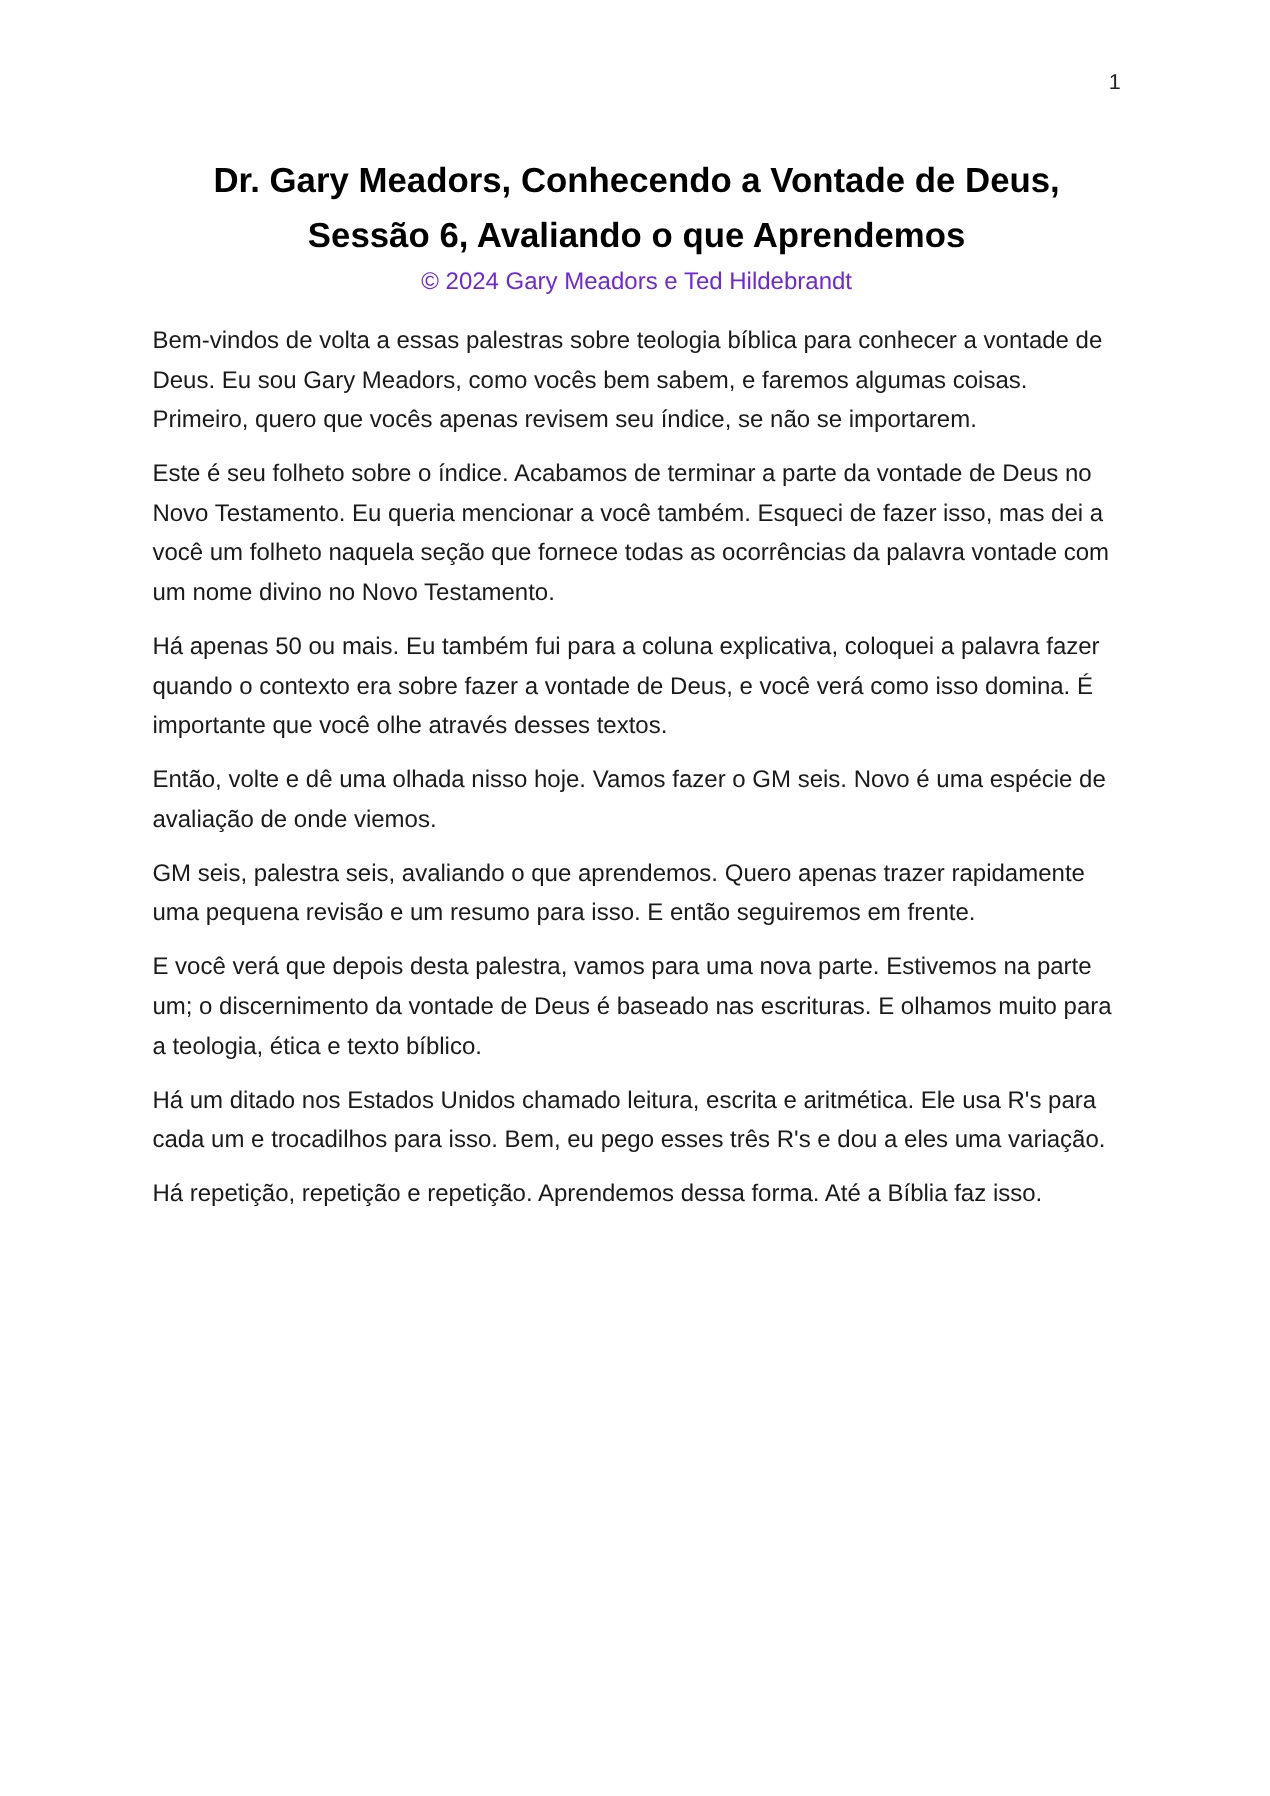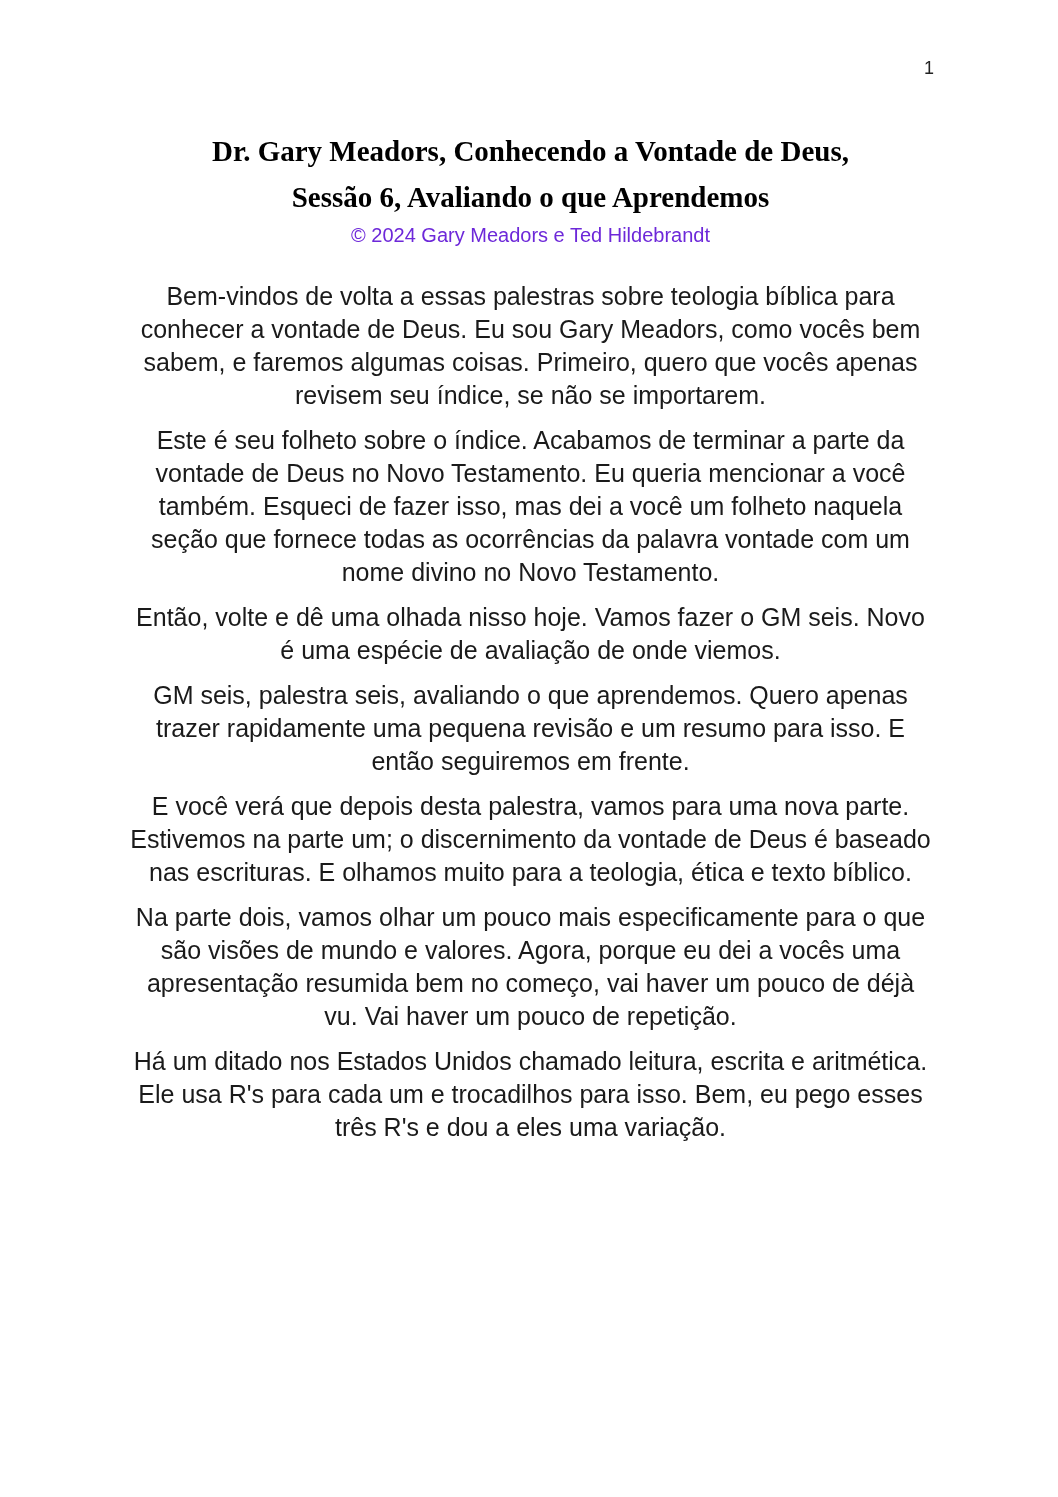--- a/index.html
+++ b/index.html
@@ -25,37 +25,36 @@
     line-height: 20px;
     color: #222222;
   }
   .doc-title {
     margin: 50px 0 0 0;
     text-align: center;
     font-size: 29px;
     line-height: 46px;
     font-weight: 700;
     color: #000000;
-    font-family: Liberation Serif, serif;
   }
   .doc-title .title-line {
     display: block;
   }
   .copyright {
     text-align: center;
     font-size: 20px;
     line-height: 26px;
     margin-top: 2px;
     color: #6d28d9;
   }
   .content {
-    margin-top: 32px;
-    font-size: 25px;
+    margin-top: 20px;
+    font-size: 20px;
     line-height: 33px;
-    text-align: center;
+    text-align: left;
   }
   .content p {
     margin: 0 0 12px 0;
   }
 </style>
 </head>
 <body>
 
 <div class="page">
 
@@ -64,20 +63,21 @@
   <h1 class="doc-title">
     <span class="title-line">Dr. Gary Meadors, Conhecendo a Vontade de Deus,</span>
     <span class="title-line">Sessão 6, Avaliando o que Aprendemos</span>
   </h1>
 
   <div class="copyright">© 2024 Gary Meadors e Ted Hildebrandt</div>
 
   <div class="content">
     <p>Bem-vindos de volta a essas palestras sobre teologia bíblica para conhecer a vontade de Deus. Eu sou Gary Meadors, como vocês bem sabem, e faremos algumas coisas. Primeiro, quero que vocês apenas revisem seu índice, se não se importarem.</p>
     <p>Este é seu folheto sobre o índice. Acabamos de terminar a parte da vontade de Deus no Novo Testamento. Eu queria mencionar a você também. Esqueci de fazer isso, mas dei a você um folheto naquela seção que fornece todas as ocorrências da palavra vontade com um nome divino no Novo Testamento.</p>
+    <p>Há apenas 50 ou mais. Eu também fui para a coluna explicativa, coloquei a palavra fazer quando o contexto era sobre fazer a vontade de Deus, e você verá como isso domina. É importante que você olhe através desses textos.</p>
     <p>Então, volte e dê uma olhada nisso hoje. Vamos fazer o GM seis. Novo é uma espécie de avaliação de onde viemos.</p>
     <p>GM seis, palestra seis, avaliando o que aprendemos. Quero apenas trazer rapidamente uma pequena revisão e um resumo para isso. E então seguiremos em frente.</p>
     <p>E você verá que depois desta palestra, vamos para uma nova parte. Estivemos na parte um; o discernimento da vontade de Deus é baseado nas escrituras. E olhamos muito para a teologia, ética e texto bíblico.</p>
-    <p>Na parte dois, vamos olhar um pouco mais especificamente para o que são visões de mundo e valores. Agora, porque eu dei a vocês uma apresentação resumida bem no começo, vai haver um pouco de déjà vu. Vai haver um pouco de repetição.</p>
     <p>Há um ditado nos Estados Unidos chamado leitura, escrita e aritmética. Ele usa R's para cada um e trocadilhos para isso. Bem, eu pego esses três R's e dou a eles uma variação.</p>
+    <p>Há repetição, repetição e repetição. Aprendemos dessa forma. Até a Bíblia faz isso.</p>
   </div>
 
 </div>
 
 </body></html>

